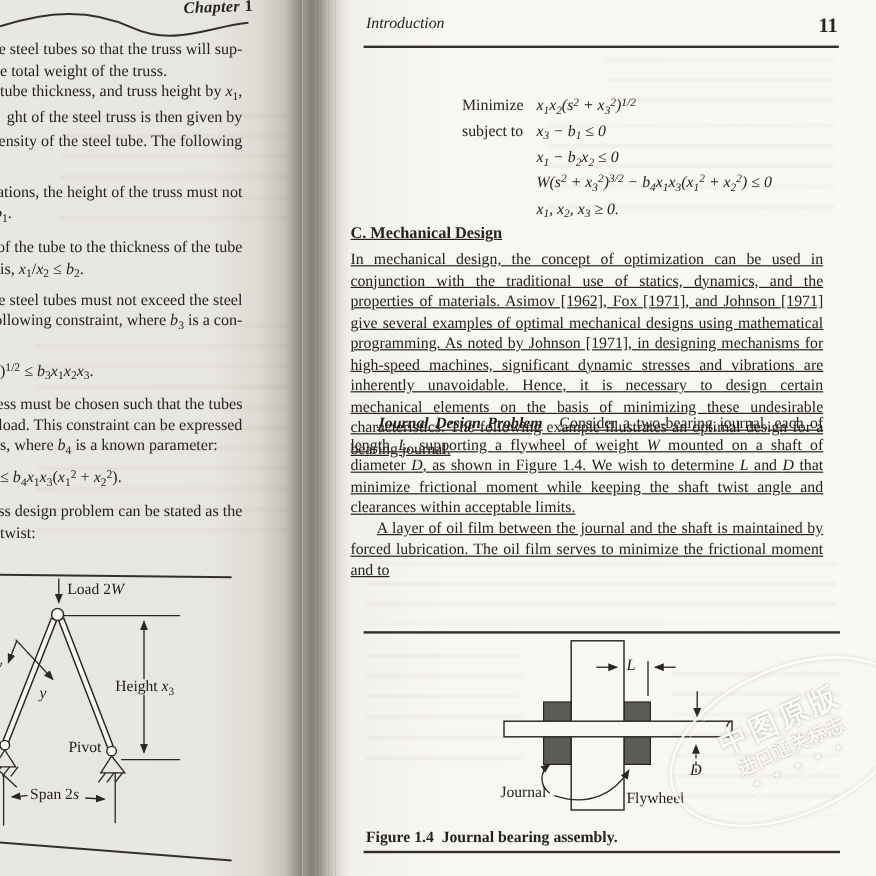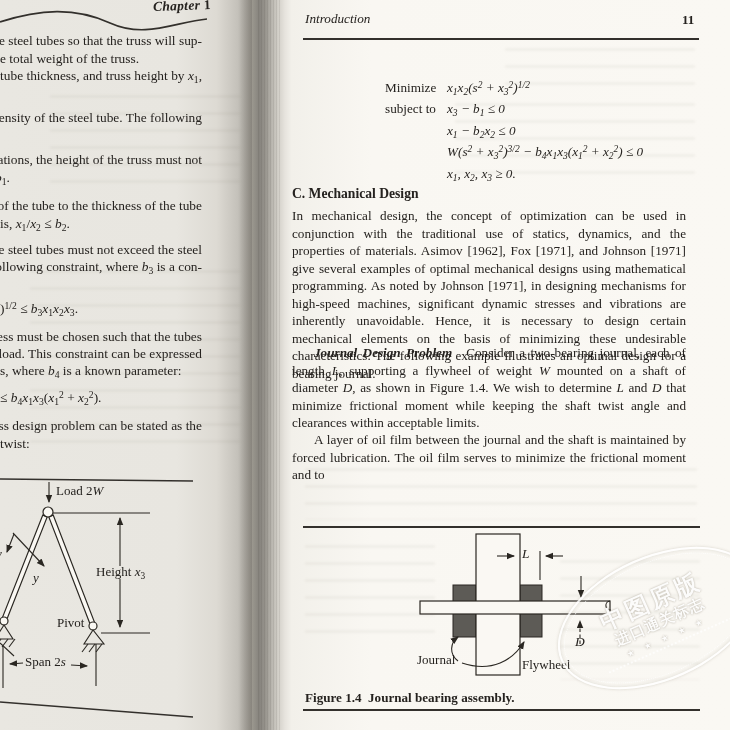--- a/index.html
+++ b/index.html
@@ -21,24 +21,24 @@
   
   .gutter{position:absolute;left:252px;top:0;width:40px;height:730px;
     background:linear-gradient(90deg,#9b988f 0%,#86837d 18%,#98958e 34%,#bab7b0 50%,#d3d0c9 66%,#e6e3dd 82%,#f3f1eb 100%);}
   .gutter::after{content:"";position:absolute;left:6px;top:0;width:22px;height:100%;
     background:repeating-linear-gradient(90deg,rgba(60,55,50,.10) 0 1px,transparent 1px 3px);}
 
   
   .page-right{position:absolute;left:292px;top:0;width:438px;height:730px;overflow:hidden;
     background:linear-gradient(90deg,#f2f0ea 0%,#f9f7f2 18%,#faf8f3 100%);}
   .rp-header-title{position:absolute;left:13px;top:11px;font-size:13.2px;font-style:italic;font-weight:normal;}
-  .rp-page-num{position:absolute;left:390px;top:12px;font-size:13px;font-weight:bold;}
+  .rp-page-num{position:absolute;left:390px;top:12px;font-size:17px;font-weight:bold;}
   .rule{position:absolute;background:#33302c;}
   .rp-text{position:absolute;left:13px;top:0;width:394px;font-size:13.2px;line-height:17.5px;text-align:justify;}
-  .rp-abs{position:absolute;left:0;width:394px;}
+  .rp-abs{position:absolute;left:0;width:394px;text-decoration:underline;}
   .heading{font-size:13.6px;font-weight:bold;}
   .para{text-align:justify;}
   .indent{text-indent:22px;}
   .lead{font-weight:bold;font-style:italic;}
   .lead-gap{display:inline-block;width:14px;}
   .problem{position:absolute;left:93px;top:53px;white-space:nowrap;margin-top:24px;}
   .frow{height:21.4px;line-height:21.4px;font-size:13.2px;}
   .flabel{display:inline-block;width:62px;font-style:normal;}
   .fexpr{font-style:italic;}
   .caption{position:absolute;left:13px;top:690px;font-size:13.1px;font-weight:bold;white-space:pre-wrap;}
@@ -80,20 +80,21 @@
     <div class="lp-header"><i>Chapter</i> 1</div>
 
     <svg style="left:0;top:0;" width="222" height="34">
       <path class="thick" d="M0,22 C40,9 75,7 110,23 S175,22 207,19"></path>
     </svg>
 
     <div id="lp-text" style="position:absolute;left:0;top:0;width:252px;height:470px;">
         <div class="lp-line" style="top: 33px; right: 50px;">f the steel tubes so that the truss will sup-</div>
         <div class="lp-line" style="top: 51px; left: 0px;">e total weight of the truss.</div>
         <div class="lp-line" style="top: 68px; right: 50px;">eter, tube thickness, and truss height by <i>x</i><sub>1</sub>,</div>
+        <div class="lp-line" style="top: 90px; right: 50px;">ght of the steel truss is then given by</div>
         <div class="lp-line" style="top: 110px; right: 50px;">e density of the steel tube. The following</div>
         <div class="lp-line" style="top: 152px; right: 50px;">tations, the height of the truss must not</div>
         <div class="lp-line" style="top: 170px; left: -5px;"><i>b</i><sub>1</sub>.</div>
         <div class="lp-line" style="top: 198px; right: 50px;">er of the tube to the thickness of the tube</div>
         <div class="lp-line" style="top: 216px; left: 0px;">is, <i>x</i><sub>1</sub>/<i>x</i><sub>2</sub> ≤ <i>b</i><sub>2</sub>.</div>
         <div class="lp-line" style="top: 242px; right: 50px;">in the steel tubes must not exceed the steel</div>
         <div class="lp-line" style="top: 259px; right: 50px;">he following constraint, where <i>b</i><sub>3</sub> is a con-</div>
         <div class="lp-line" style="top: 301px; left: 0px;">)<sup>1/2</sup> ≤ <i>b</i><sub>3</sub><i>x</i><sub>1</sub><i>x</i><sub>2</sub><i>x</i><sub>3</sub>.</div>
         <div class="lp-line" style="top: 329px; right: 50px;">thickness must be chosen such that the tubes</div>
         <div class="lp-line" style="top: 346px; right: 50px;">he load. This constraint can be expressed</div>

